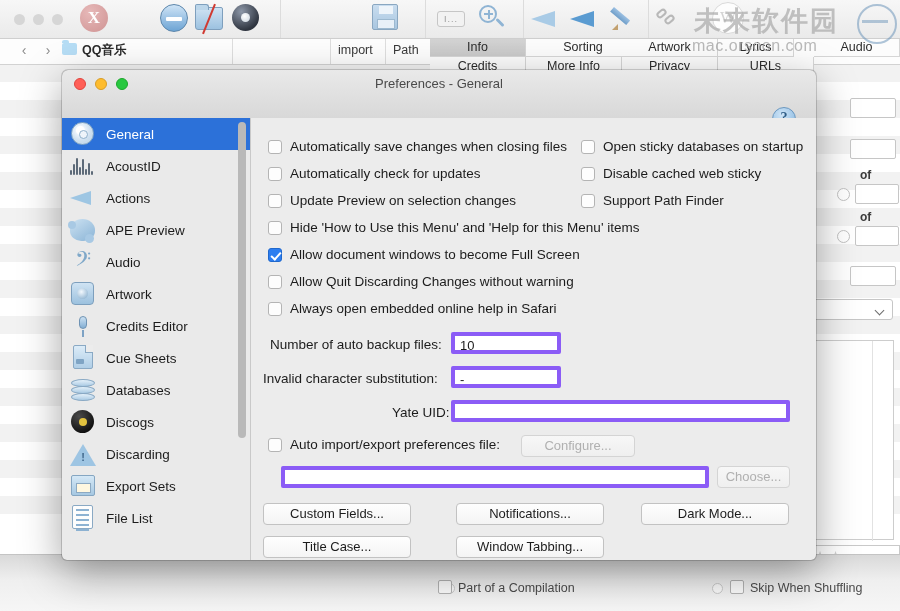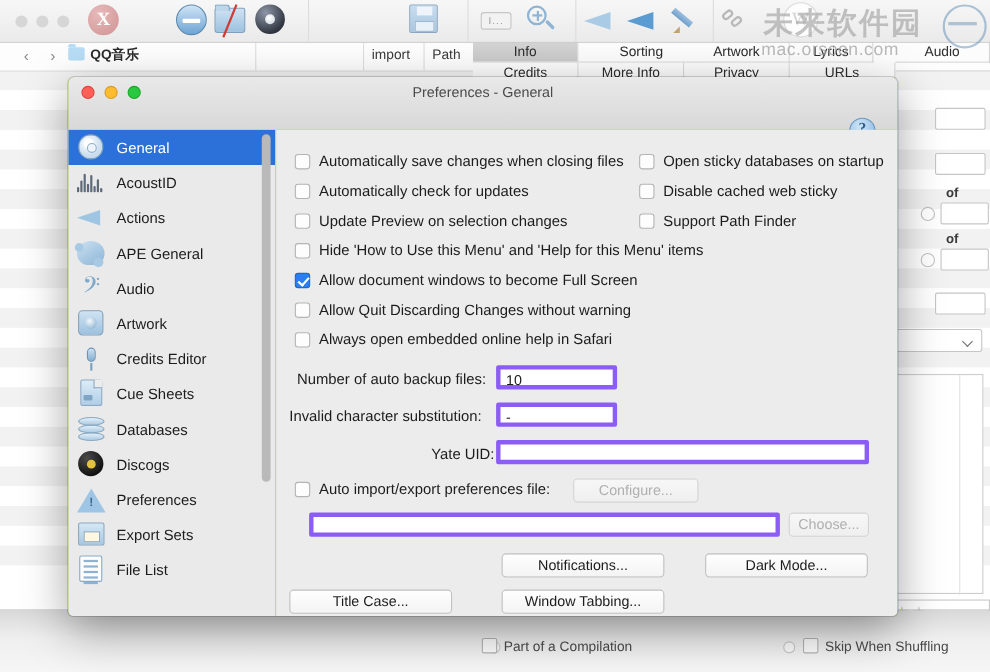--- a/index.html
+++ b/index.html
@@ -108,21 +108,21 @@
   .bot-check .cb{display:inline-block;width:12px;height:12px;border:1px solid #b3b3b3;background:#fcfcfc;
         border-radius:2px;vertical-align:-2px;margin-right:6px;}
   .bot-radio{position:absolute;bottom:17px;width:11px;height:11px;border-radius:50%;border:1px solid #c9c9c9;background:#fafafa;box-sizing:border-box;}
   #rating-box{position:absolute;left:760px;top:545px;width:140px;height:22px;background:#fff;border:1px solid #c9c9c9;box-sizing:border-box;}
   #rating-stars{position:absolute;left:6px;top:2px;font-size:14px;letter-spacing:3px;color:#cfcfcf;}
   #bg-barrow{position:absolute;left:175px;top:545px;width:620px;height:22px;background:#f2f2f2;border:1px solid #d6d6d6;box-sizing:border-box;}
 
   
   #prefs{
     position:absolute;left:62px;top:70px;width:754px;height:490px;
-    background:#84cc16;border-radius:6px 6px 5px 5px;
+    background:#737373;border-radius:6px 6px 5px 5px;
     box-shadow:0 13px 42px rgba(0,0,0,.36),0 0 0 1px rgba(0,0,0,.16);
     overflow:hidden;
   }
   #prefs-title{
     position:relative;height:48px;width:100%;
     background:linear-gradient(#e9e9e9,#d8d8d8);border-bottom:1px solid #b9b9b9;
   }
   #prefs-title .t{position:absolute;left:0;right:0;top:6px;text-align:center;font-size:13px;color:#4a4a4a;}
   .tdot{position:absolute;top:8px;width:12px;height:12px;border-radius:50%;box-sizing:border-box;}
   #pd1{left:12px;background:#ff5f57;border:1px solid #e0443e;}
@@ -381,21 +381,21 @@
         <div class="sicon">
             <div class="mega"></div>
           </div>
         <div class="lbl">Actions</div>
       </div>
 
       <div class="side-item">
         <div class="sicon">
             <div class="ape"></div>
           </div>
-        <div class="lbl">APE General</div>
+        <div class="lbl">APE Preview</div>
       </div>
 
       <div class="side-item">
         <div class="sicon">
             <div class="clef">𝄢</div>
           </div>
         <div class="lbl">Audio</div>
       </div>
 
       <div class="side-item">
@@ -436,21 +436,21 @@
         <div class="sicon">
             <div class="disc2"></div>
           </div>
         <div class="lbl">Discogs</div>
       </div>
 
       <div class="side-item">
         <div class="sicon">
             <div class="warn"></div>
           </div>
-        <div class="lbl">Preferences</div>
+        <div class="lbl">Discarding</div>
       </div>
 
       <div class="side-item">
         <div class="sicon">
             <div class="box"></div>
           </div>
         <div class="lbl">Export Sets</div>
       </div>
 
       <div class="side-item">
@@ -510,19 +510,20 @@
       <div class="fld-label" style="left:141px;top:287px;">Yate UID:</div>
       <div class="txtin" style="left:200px;top:282px;width:339px;"></div>
 
       <div class="chk" style="left:17px;top:320px;"></div>
       <div class="chk-label" style="left:39px;top:319px;">Auto import/export preferences file:</div>
       <div class="btn disabled" style="left:270px;top:317px;width:114px;">Configure...</div>
 
       <div class="txtin" style="left:30px;top:348px;width:428px;"></div>
       <div class="btn disabled" style="left:466px;top:348px;width:73px;">Choose...</div>
 
+      <div class="btn" style="left:12px;top:385px;width:148px;">Custom Fields...</div>
       <div class="btn" style="left:205px;top:385px;width:148px;">Notifications...</div>
       <div class="btn" style="left:390px;top:385px;width:148px;">Dark Mode...</div>
       <div class="btn" style="left:12px;top:418px;width:148px;">Title Case...</div>
       <div class="btn" style="left:205px;top:418px;width:148px;">Window Tabbing...</div>
     </div>
   </div>
 </div>
 
 </body></html>

